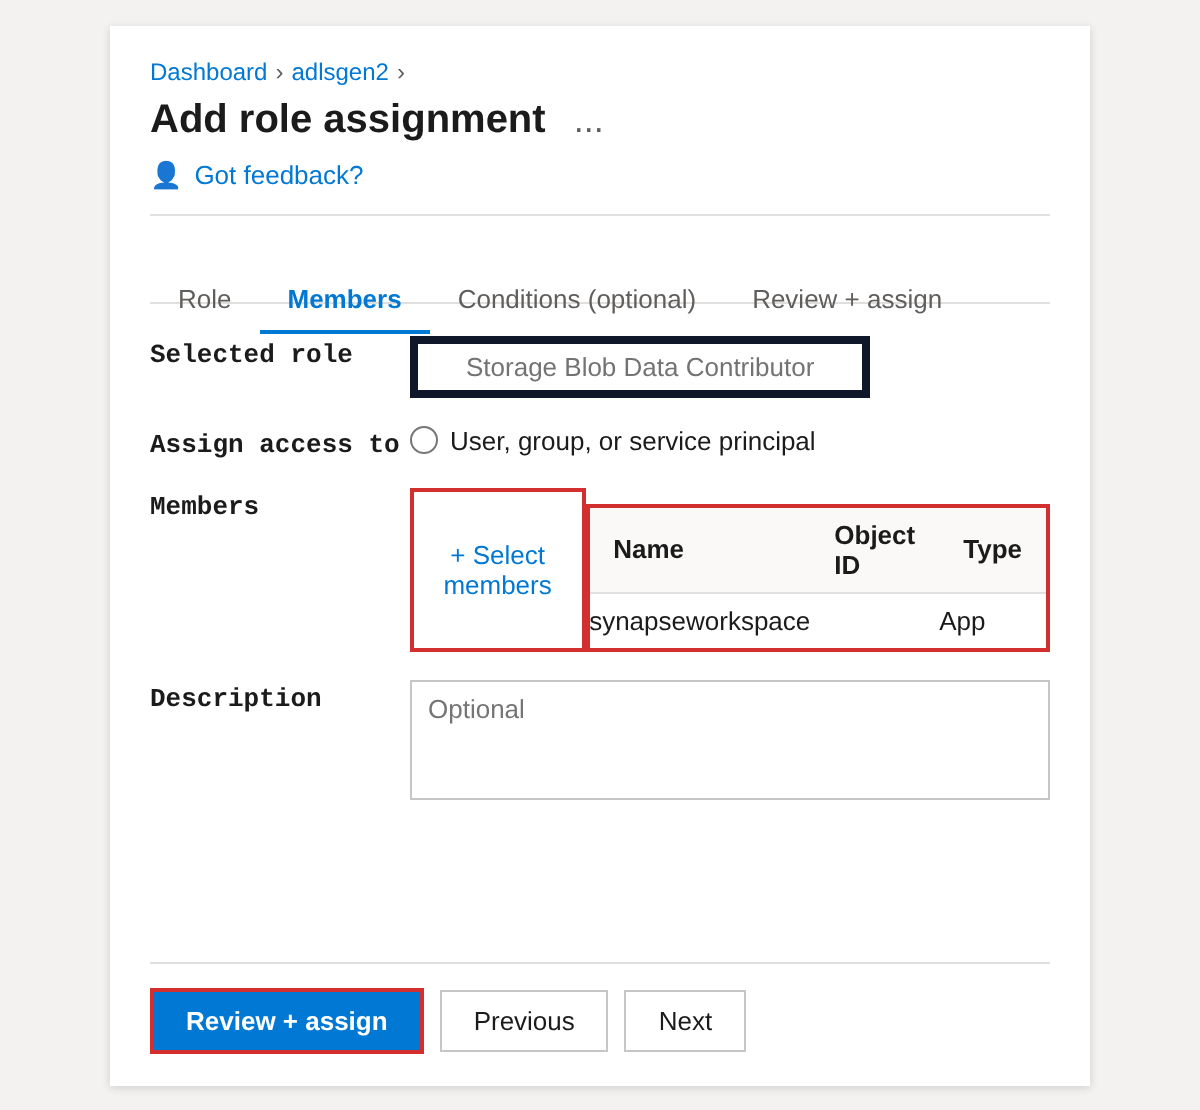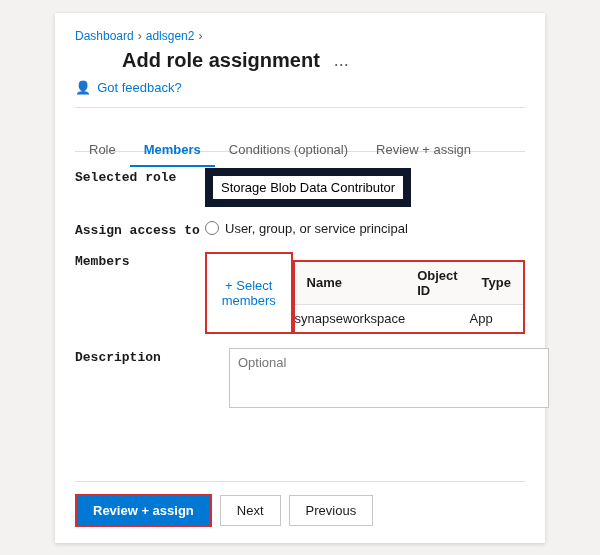--- a/index.html
+++ b/index.html
@@ -43,21 +43,20 @@
     .page-title-row {
       display: flex;
       align-items: center;
       gap: 10px;
       margin-bottom: 8px;
     }
     .page-title {
       font-size: 20px;
       font-weight: 600;
       color: #1b1b1b;
-      margin-left: 47px;
     }
     .ellipsis-btn {
       background: none;
       border: none;
       cursor: pointer;
       font-size: 18px;
       color: #605e5c;
       padding: 0 4px;
       line-height: 1;
     }
@@ -115,24 +114,24 @@
       padding-top: 2px;
       flex-shrink: 0;
       font-family: Liberation Mono, monospace;
     }
     .form-value {
       flex: 1;
       font-size: 13px;
       color: #1b1b1b;
     }
     .selected-role-box {
-      border: 8px solid #0f172a;
-      padding: 4px 8px;
+      border: 4px solid #0f172a;
+      padding: 4px 24px;
       display: inline-block;
-      color: #000000;
+      color: #737373;
       background: #fff;
     }
     .radio-group {
       display: flex;
       flex-direction: column;
       gap: 6px;
     }
     .radio-item {
       display: flex;
       align-items: center;
@@ -187,21 +186,20 @@
     .description-textarea {
       width: 100%;
       height: 60px;
       border: 1px solid #c8c6c4;
       padding: 6px 8px;
       font-size: 13px;
       color: #ec4899;
       resize: none;
       font-family: inherit;
       outline: none;
-      margin-left: 24px;
     }
     .footer {
       display: flex;
       align-items: center;
       gap: 8px;
       padding-top: 12px;
       border-top: 1px solid #e1dfdd;
       margin-top: 12px;
     }
     .btn-primary {
@@ -315,16 +313,16 @@
       <div class="form-label">Description</div>
       <div class="form-value">
         <textarea class="description-textarea" placeholder="Optional" style=""></textarea>
       </div>
     </div>
 
   </div>
 
   <div class="footer">
     <button class="btn-primary">Review + assign</button>
+    <button class="btn-secondary">Previous</button>
     <button class="btn-secondary">Next</button>
-    <button class="btn-secondary">Previous</button>
   </div>
 </div>
 
 </body></html>

